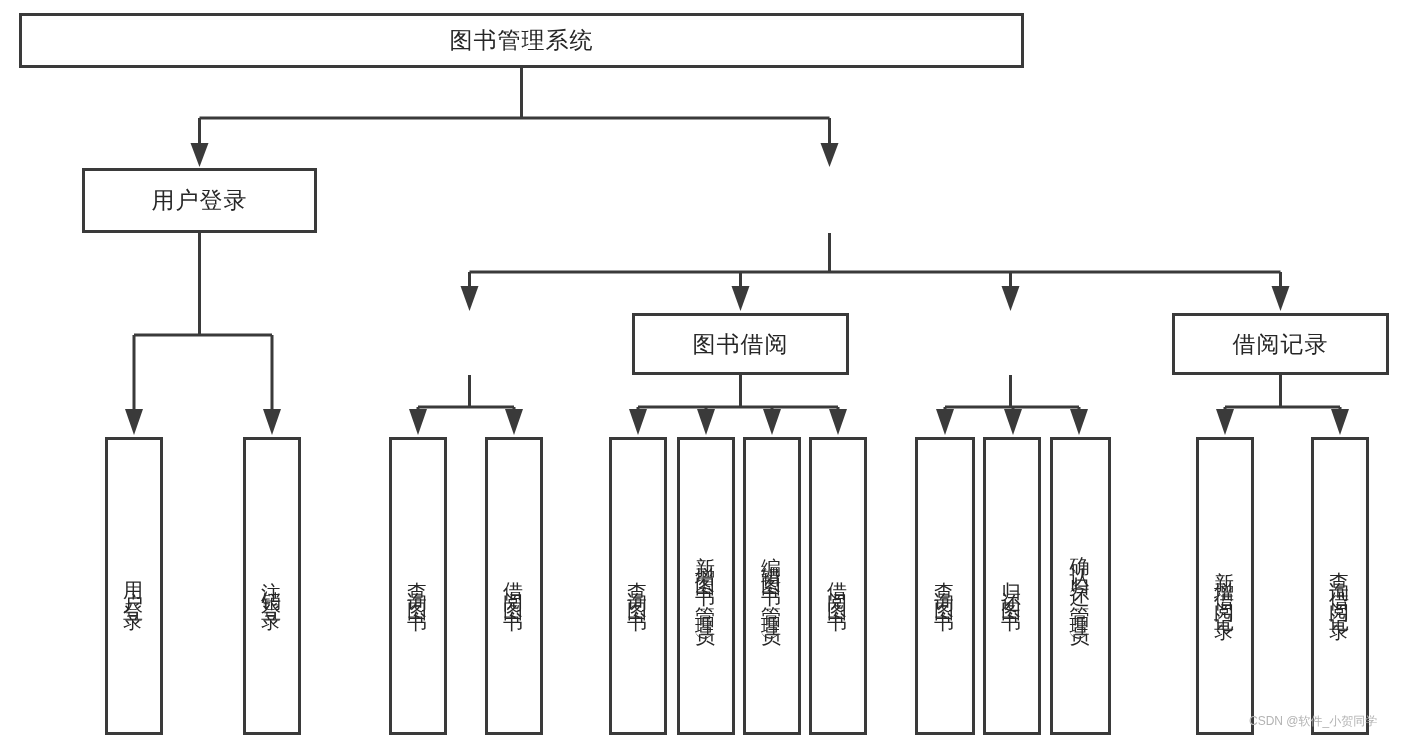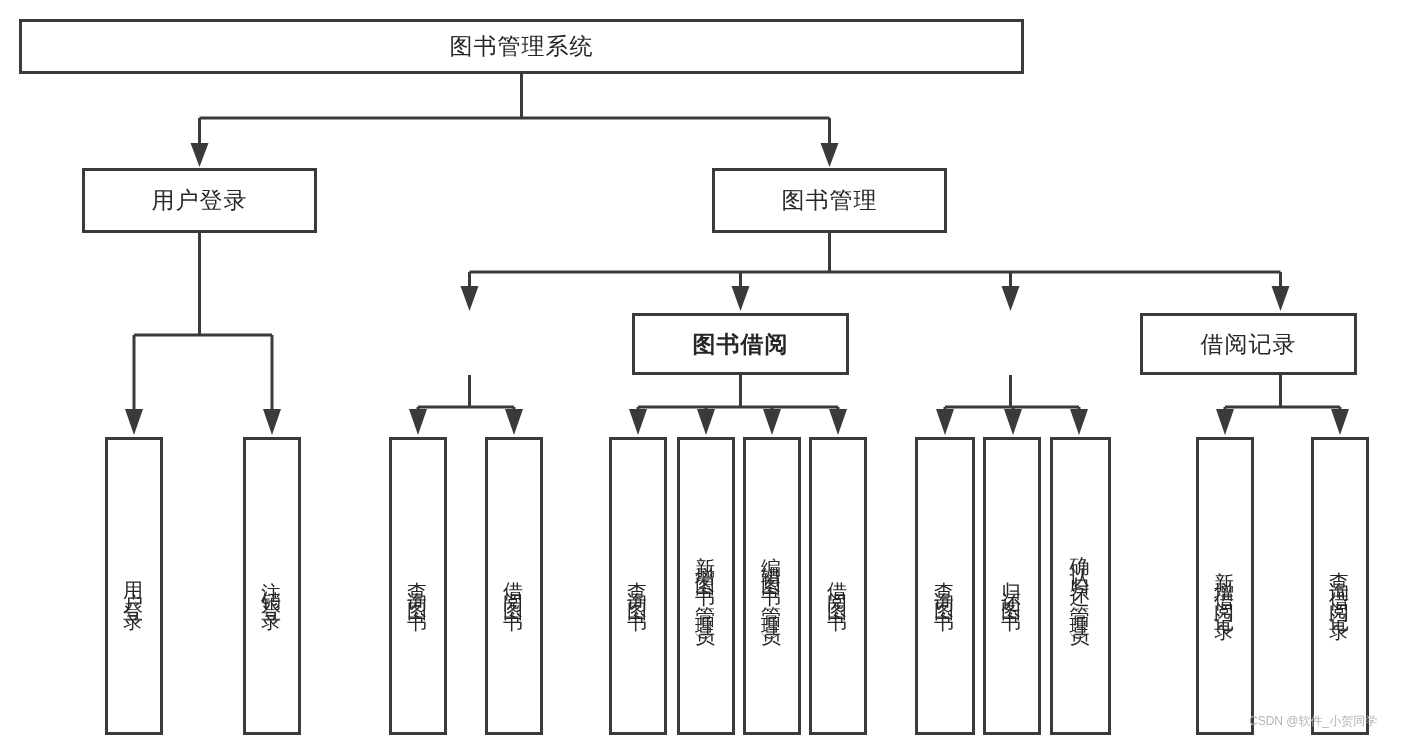--- a/index.html
+++ b/index.html
@@ -82,27 +82,26 @@
       <polygon points="763,409 781,409 772,435"></polygon>
       <polygon points="829,409 847,409 838,435"></polygon>
       <polygon points="936,409 954,409 945,435"></polygon>
       <polygon points="1004,409 1022,409 1013,435"></polygon>
       <polygon points="1070,409 1088,409 1079,435"></polygon>
       <polygon points="1216,409 1234,409 1225,435"></polygon>
       <polygon points="1331,409 1349,409 1340,435"></polygon>
     </g>
   </svg>
 
-  <div class="hbox" style="left:19px; top:19px; width:1005px; height:55px;">图书管理系统</div>
+  <div class="hbox" style="left:19px; top:13px; width:1005px; height:55px;">图书管理系统</div>
 
   <div class="hbox" style="left:82px; top:168px; width:235px; height:65px;">用户登录</div>
-  <div class="hbox" style="left:712px; top:168px; width:235px; height:65px;">图书管理</div>
 
-  <div class="hbox" style="left:632px; top:313px; width:217px; height:62px;font-weight:bold;">图书借阅</div>
-  <div class="hbox" style="left:1140px; top:313px; width:217px; height:62px;">借阅记录</div>
+  <div class="hbox" style="left:632px; top:313px; width:217px; height:62px;">图书借阅</div>
+  <div class="hbox" style="left:1172px; top:313px; width:217px; height:62px;">借阅记录</div>
 
   <div class="vbox" style="left:105px; width:58px;">用户登录</div>
   <div class="vbox" style="left:243px; width:58px;">注销登录</div>
 
   <div class="vbox" style="left:389px; width:58px;">查询图书</div>
   <div class="vbox" style="left:485px; width:58px;">借阅图书</div>
 
   <div class="vbox" style="left:609px; width:58px;">查询图书</div>
   <div class="vbox" style="left:677px; width:58px;">新增图书（管理员）</div>
   <div class="vbox" style="left:743px; width:58px;">编辑图书（管理员）</div>

